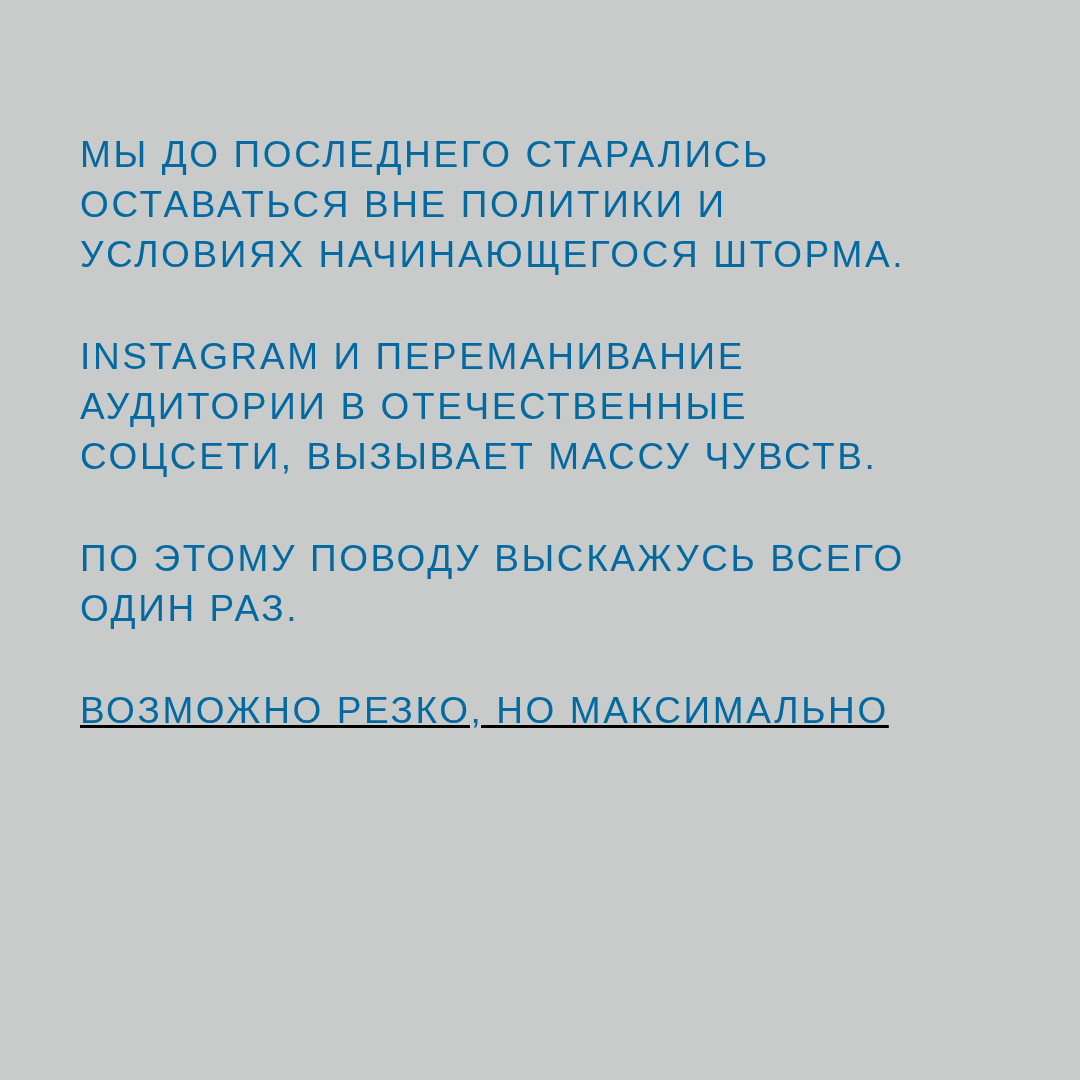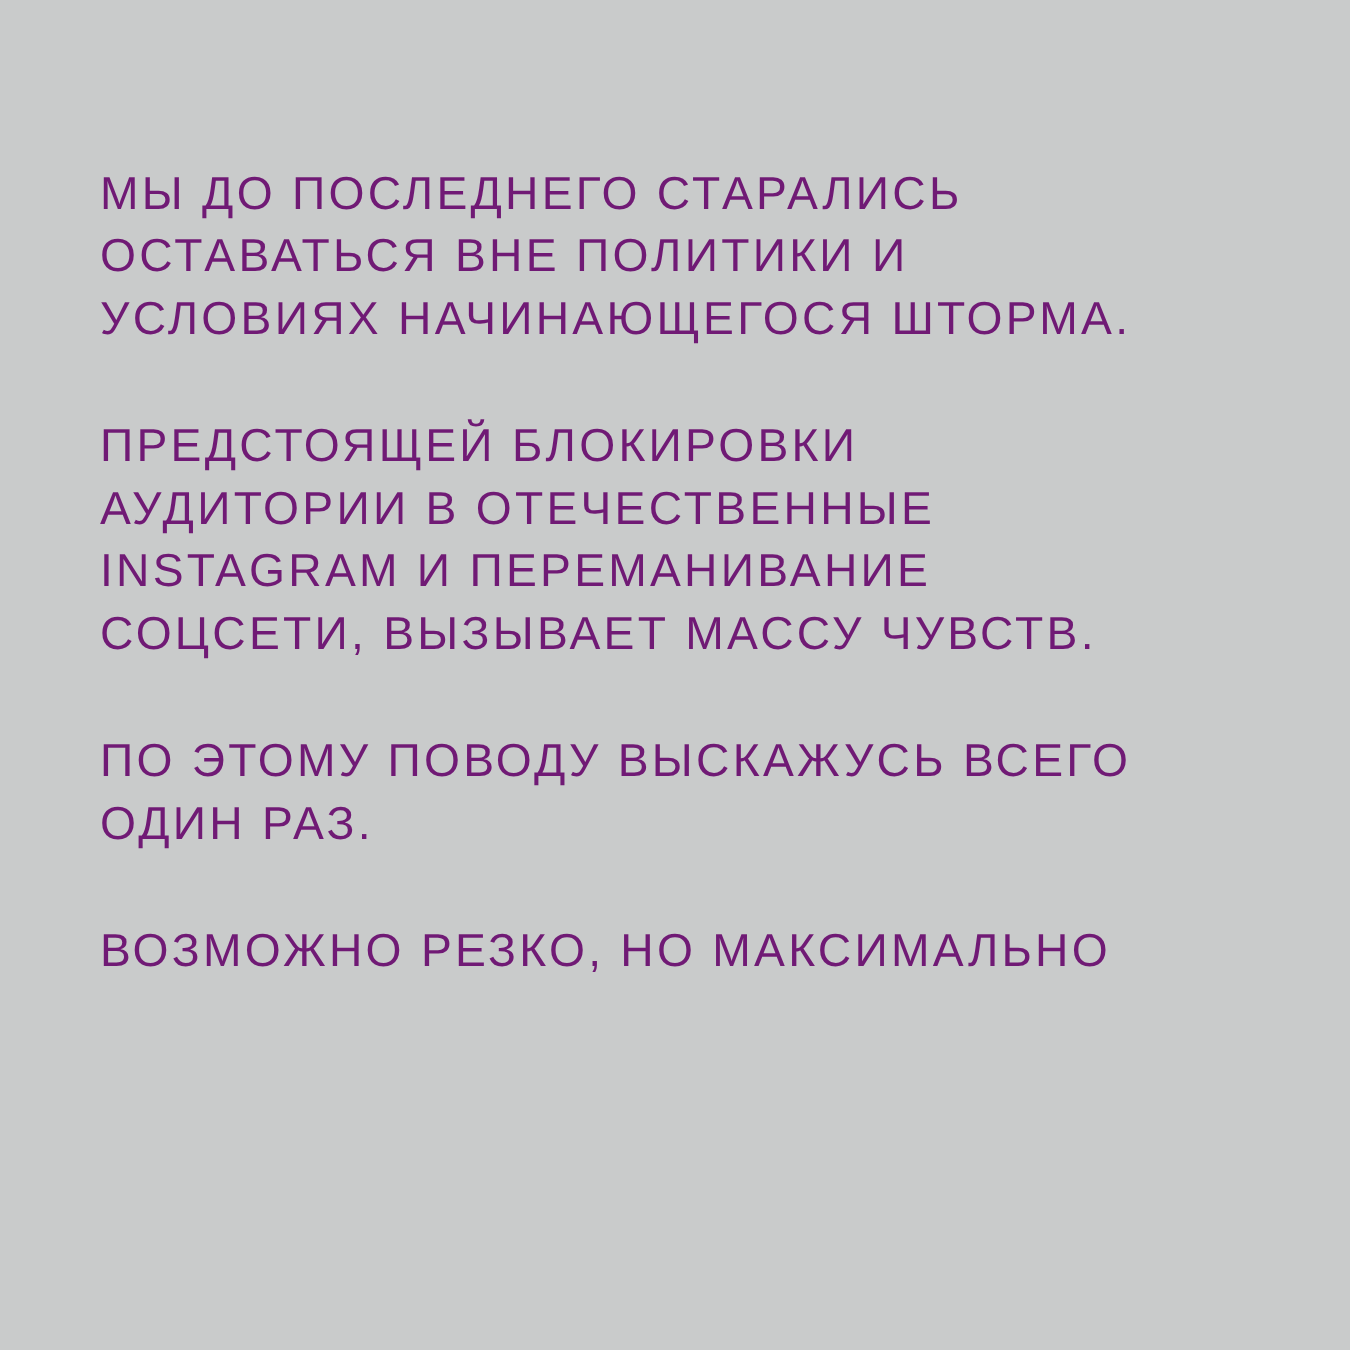--- a/index.html
+++ b/index.html
@@ -19,23 +19,24 @@
     height: 1080px;
     background: #c9cbcb;
     box-sizing: border-box;
     padding: 130px 80px 0 80px;
   }
   .text-block {
     margin: 0 0 52px 0;
   }
   .text-block:last-child {
     margin-bottom: 0;
+    text-decoration: underline;
   }
   .line {
-    color: #701a75;
+    color: #0369a1;
     font-family: "Liberation Sans", sans-serif;
     font-size: 37px;
     line-height: 50px;
     letter-spacing: 2.6px;
     text-transform: uppercase;
     font-weight: 400;
     white-space: pre;
   }
 </style>
 </head>
@@ -43,23 +44,22 @@
 
 <div class="slide">
 
   <div class="text-block">
     <div class="line">МЫ ДО ПОСЛЕДНЕГО СТАРАЛИСЬ</div>
     <div class="line">ОСТАВАТЬСЯ ВНЕ ПОЛИТИКИ И</div>
     <div class="line">УСЛОВИЯХ НАЧИНАЮЩЕГОСЯ ШТОРМА.</div>
   </div>
 
   <div class="text-block">
-    <div class="line">ПРЕДСТОЯЩЕЙ БЛОКИРОВКИ</div>
+    <div class="line">INSTAGRAM И ПЕРЕМАНИВАНИЕ</div>
     <div class="line">АУДИТОРИИ В ОТЕЧЕСТВЕННЫЕ</div>
-    <div class="line">INSTAGRAM И ПЕРЕМАНИВАНИЕ</div>
     <div class="line">СОЦСЕТИ, ВЫЗЫВАЕТ МАССУ ЧУВСТВ.</div>
   </div>
 
   <div class="text-block">
     <div class="line">ПО ЭТОМУ ПОВОДУ ВЫСКАЖУСЬ ВСЕГО</div>
     <div class="line">ОДИН РАЗ.</div>
   </div>
 
   <div class="text-block">
     <div class="line">ВОЗМОЖНО РЕЗКО, НО МАКСИМАЛЬНО</div>

